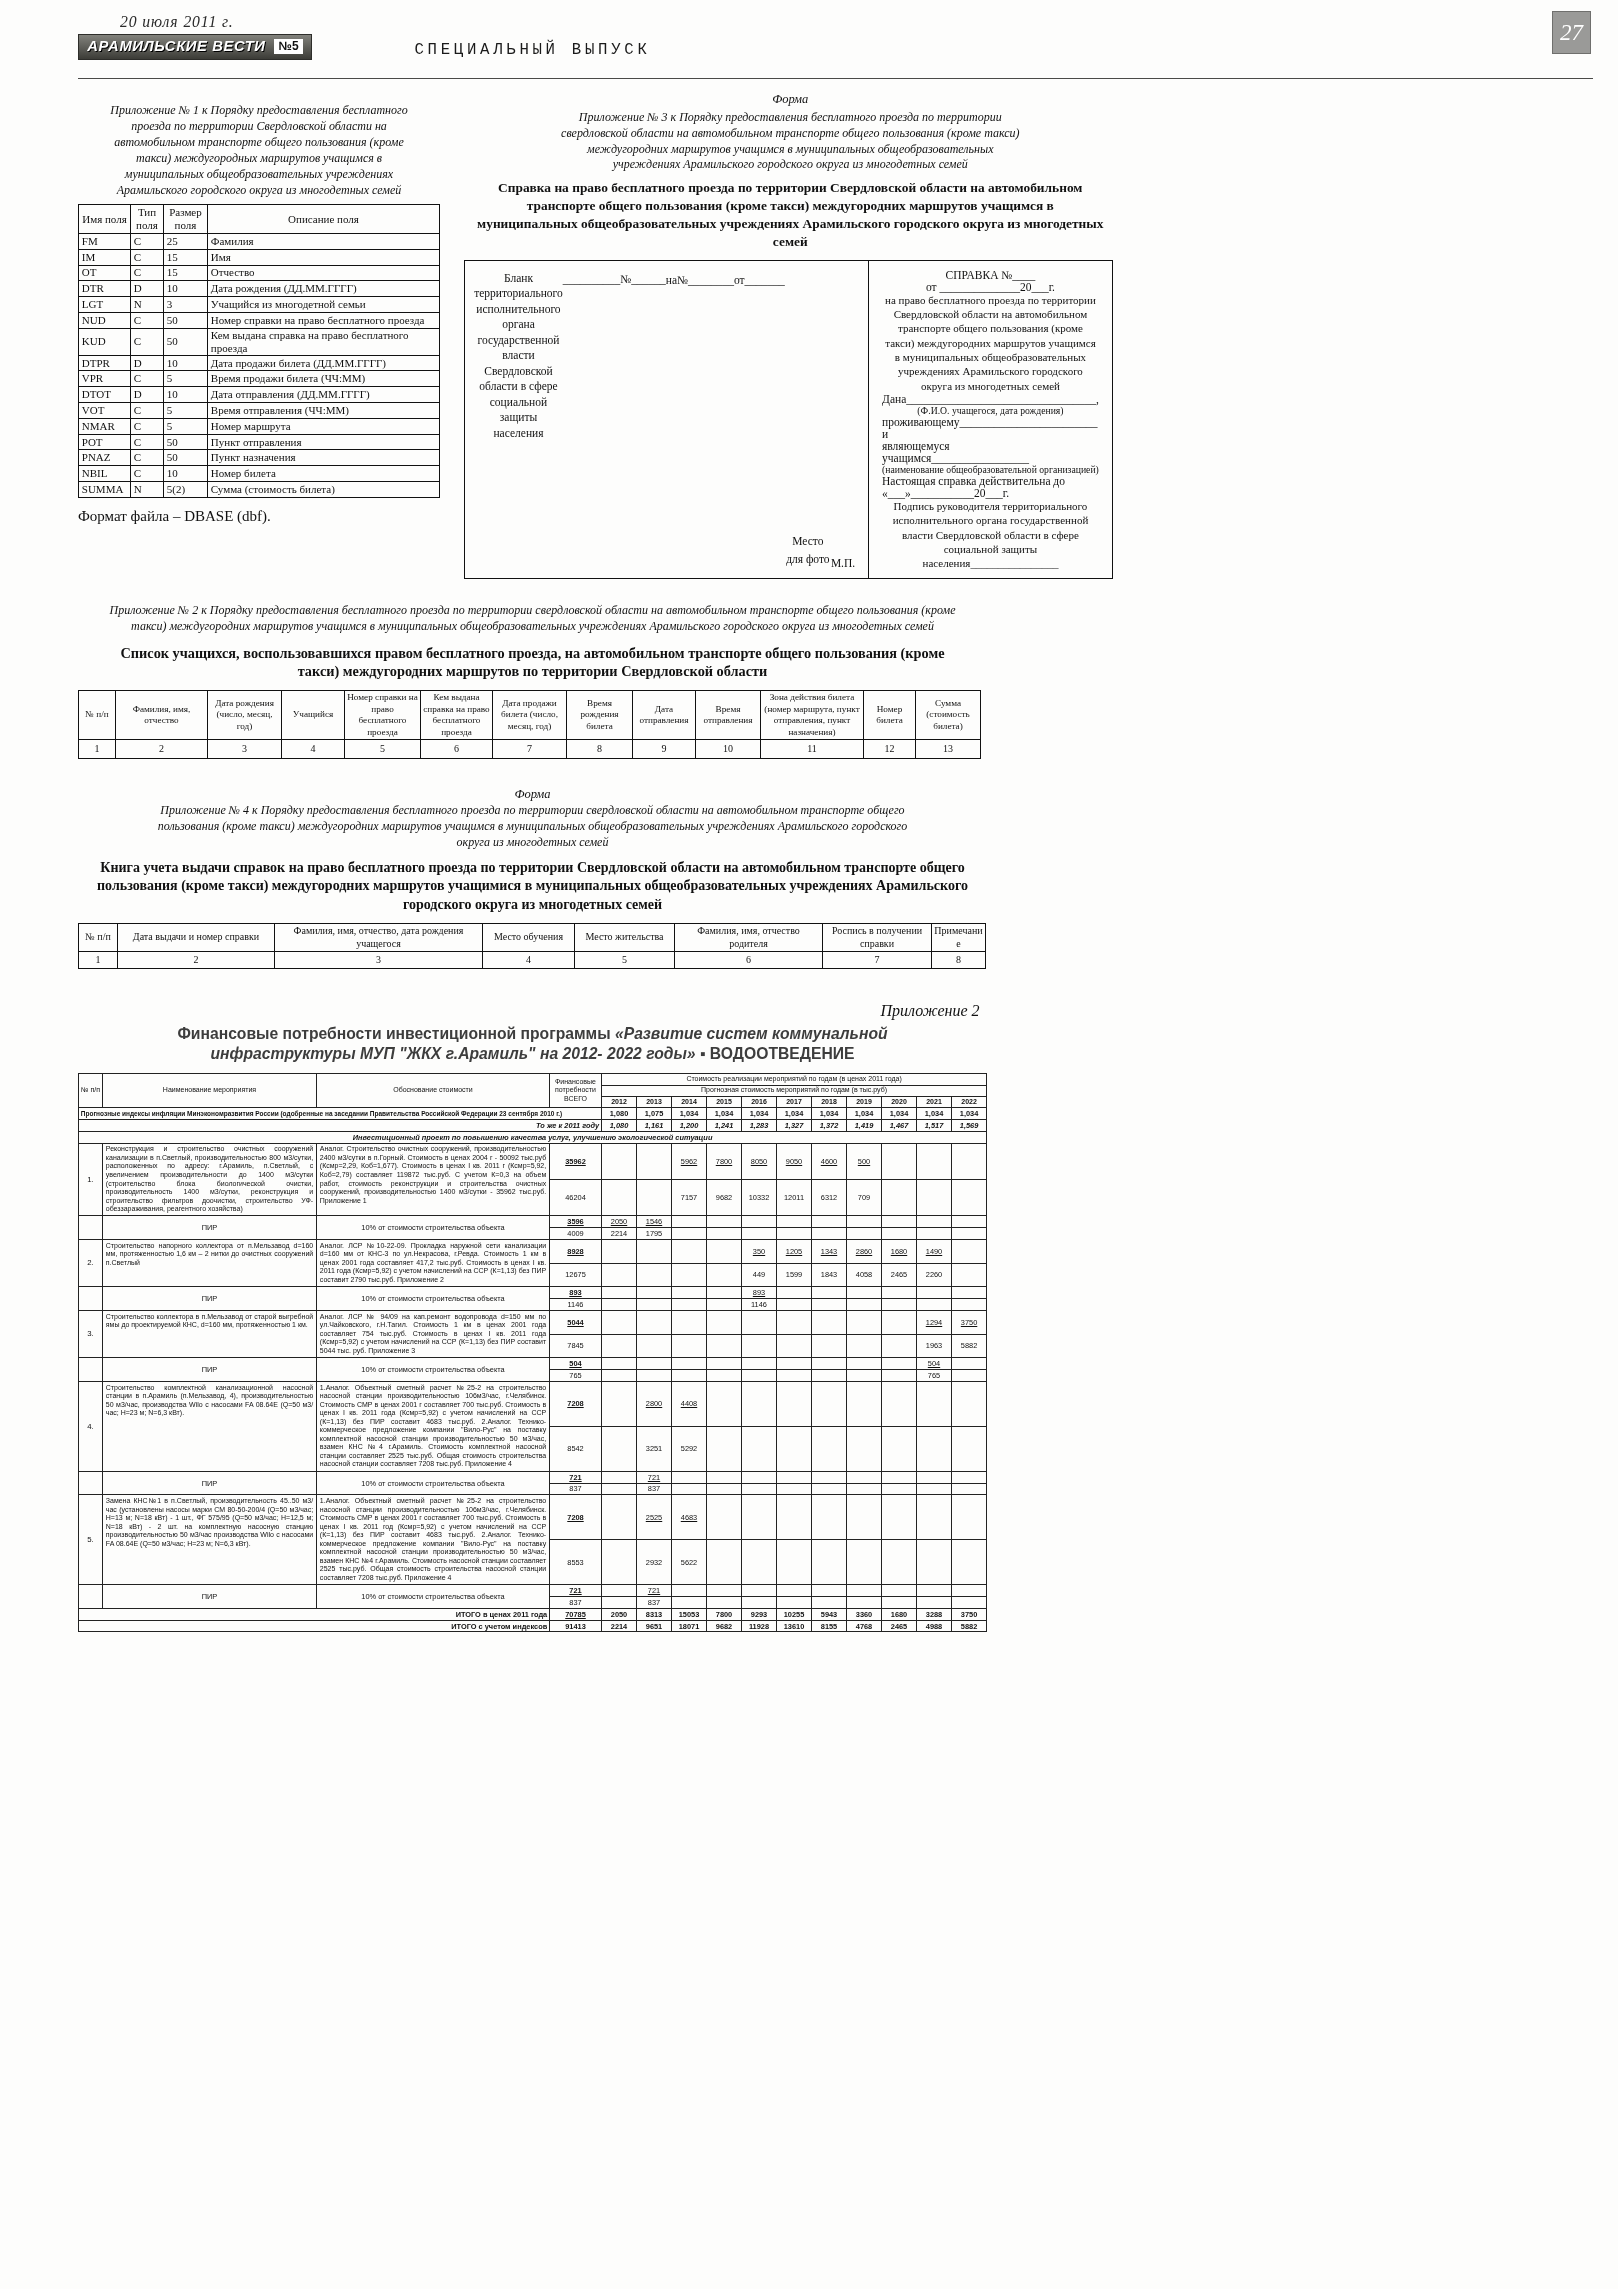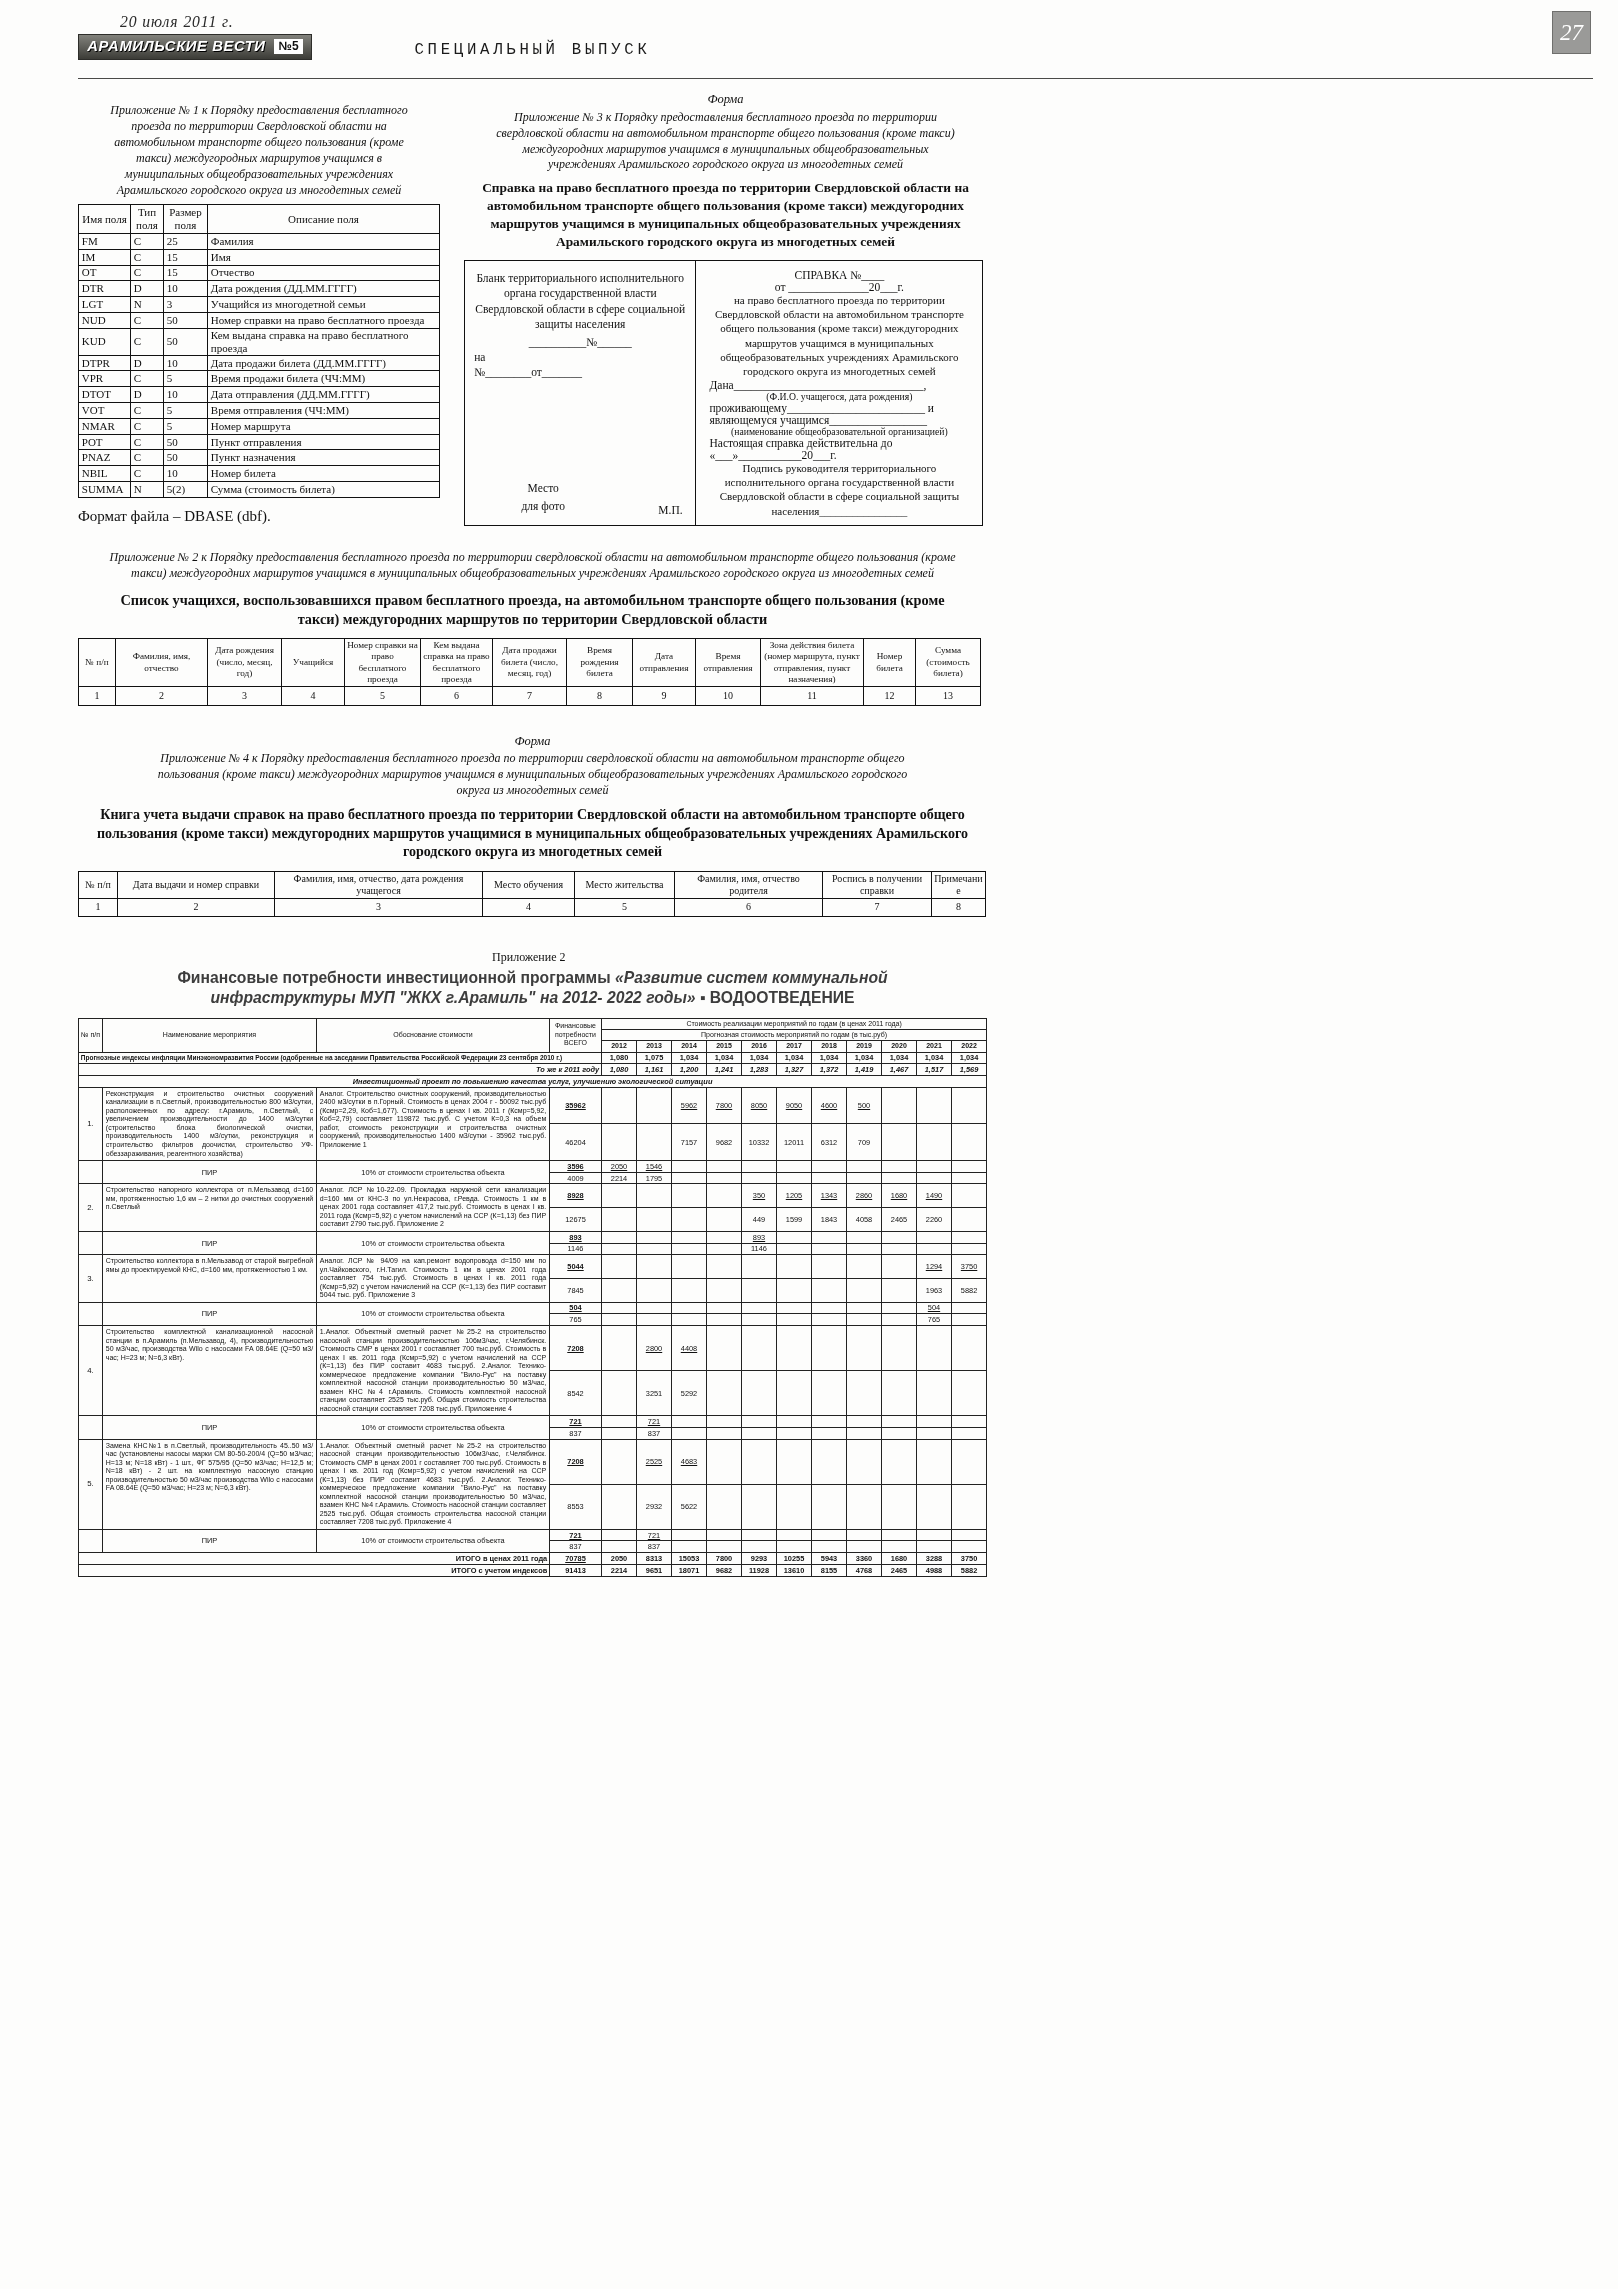--- a/index.html
+++ b/index.html
@@ -42,21 +42,21 @@
   .col-l .note{width:325px;margin:13px auto 5.5px}
   .t-a1{font-size:14.3px;line-height:1.3;margin:9.2px 1.8px 7.4px}
   .a1{width:362px}
   .a1 td{text-align:left;height:14.8px}
   .a1-footer{font-size:15px;margin:10px 0 0}
 
   .col-r .note{width:466px;margin:2.8px auto 5.5px}
   .t-a3{font-size:13.4px;line-height:1.35;margin:4.6px 13px 9.2px}
   .cert-box{border:1.8px solid #111;display:flex;min-height:238px;margin-right:3.7px}
   .cert-left{flex:0 0 41%;border-right:1.8px solid #111;padding:9.2px 9.2px 7.4px;
-       display:flex;flex-direction:column;font-size:11.5px}
+       display:flex;flex-direction:row;font-size:11.5px}
   .cl-blank{text-align:center;line-height:1.35;margin:0}
   .cl-line{text-align:center;margin:2.8px 0 0}
   .cl-na{margin:3px 0 0}
   .cl-bottom{margin-top:auto;display:flex;align-items:flex-end;padding-bottom:1.8px}
   .photo{width:46px;margin:0 auto;text-align:center;line-height:1.55}
   .mp{margin-left:auto;padding-right:3.7px}
   .cert-right{flex:1;padding:7.4px 13px 7.4px;font-size:11.5px}
   .cert-right p{margin:0}
   .cr-head{text-align:center}
   .cr-head2{text-align:center;margin-top:1.8px}
@@ -75,21 +75,21 @@
 
   
   .annex4{margin-top:28px}
   .annex4 .note{margin:1.8px 74px 0}
   .t-a4{font-size:14px;line-height:1.32;margin:7.4px 18.5px 9.2px}
   .grid4{width:905px}
   .grid4 td{font-size:10px;text-align:center;vertical-align:middle;line-height:1.25;padding:1.8px}
 
   
   .program{margin-top:33px;font-family:"Liberation Sans",sans-serif}
-  .prog-label{font-size:12px;text-align:center;margin:0 7.4px 1.8px 0;
+  .prog-label{font-style:italic;font-size:16px;text-align:right;margin:0 7.4px 1.8px 0;
        font-family:"Liberation Serif",serif}
   .prog-title{text-align:center;font-size:15.7px;color:#3d3d3d;margin:3.7px 37px 9.2px;
        line-height:1.28;font-weight:700}
   .prog-title .q{font-style:italic}
   .fin{border-collapse:collapse;table-layout:fixed;width:908px}
   .fin td{border:0.9px solid #222;font-size:7.4px;line-height:1.22;text-align:center;
        vertical-align:middle;padding:0.9px 1.8px;overflow-wrap:break-word}
   .fin td.h{font-size:7px}
   .fin td.txt{font-size:7px;text-align:justify;vertical-align:top;padding:1.8px 2.8px}
   .fin td.num{font-size:7.8px}

